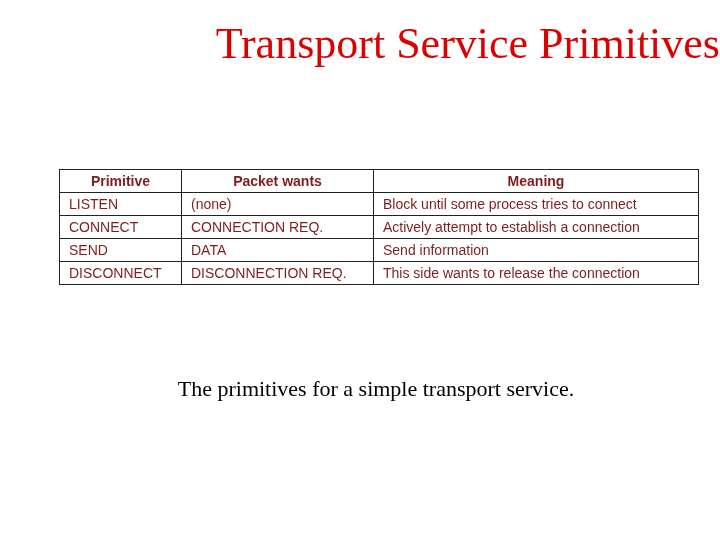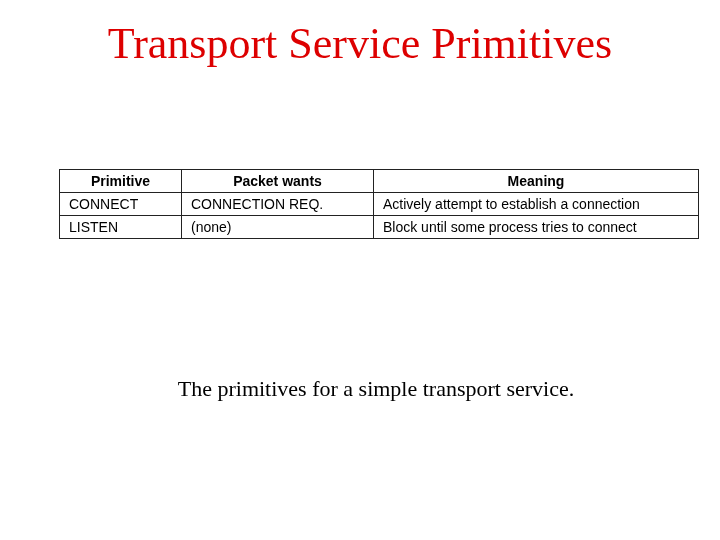--- a/index.html
+++ b/index.html
@@ -3,27 +3,27 @@
   <meta charset="utf-8">
   <style>
     html, body { margin: 0; padding: 0; }
     body {
       width: 720px; height: 540px; background: #ffffff;
       position: relative; overflow: hidden;
       font-family: "Liberation Serif", serif;
     }
     .title {
       position: absolute; left: 0; top: 16px; width: 720px;
-      text-align: center; color: #dd0000;
+      text-align: right; color: #dd0000;
       font-family: "Liberation Serif", serif; font-size: 44px; line-height: 56px;
     }
     table.prim {
       position: absolute; left: 59px; top: 169px;
       border-collapse: collapse;
-      font-family: "Liberation Sans", sans-serif; font-size: 14px; color: #000000;
+      font-family: "Liberation Sans", sans-serif; font-size: 14px; color: #7f1d1d;
     }
     table.prim th, table.prim td {
       border: 1.3px solid #222; height: 22px; padding: 0 9px 0 9px;
       white-space: nowrap; line-height: 22px;
     }
     table.prim th { font-weight: bold; text-align: center; }
     table.prim td { text-align: left; }
     .c1 { width: 103px; } .c2 { width: 173px; } .c3 { width: 306px; }
     .caption {
       position: absolute; left: 16px; top: 376px; width: 720px;
@@ -39,25 +39,35 @@
 <table class="prim">
   <thead>
     <tr>
       <th class="c1">Primitive</th>
       <th class="c2">Packet wants</th>
       <th class="c3">Meaning</th>
     </tr>
   </thead>
   <tbody>
     <tr>
+      <td>LISTEN</td>
+      <td>(none)</td>
+      <td>Block until some process tries to connect</td>
+    </tr>
+    <tr>
       <td>CONNECT</td>
       <td>CONNECTION REQ.</td>
       <td>Actively attempt to establish a connection</td>
     </tr>
     <tr>
-      <td>LISTEN</td>
-      <td>(none)</td>
-      <td>Block until some process tries to connect</td>
+      <td>SEND</td>
+      <td>DATA</td>
+      <td>Send information</td>
+    </tr>
+    <tr>
+      <td>DISCONNECT</td>
+      <td>DISCONNECTION REQ.</td>
+      <td>This side wants to release the connection</td>
     </tr>
   </tbody>
 </table>
 
 <div class="caption">The primitives for a simple transport service.</div>
 
 </body></html>

